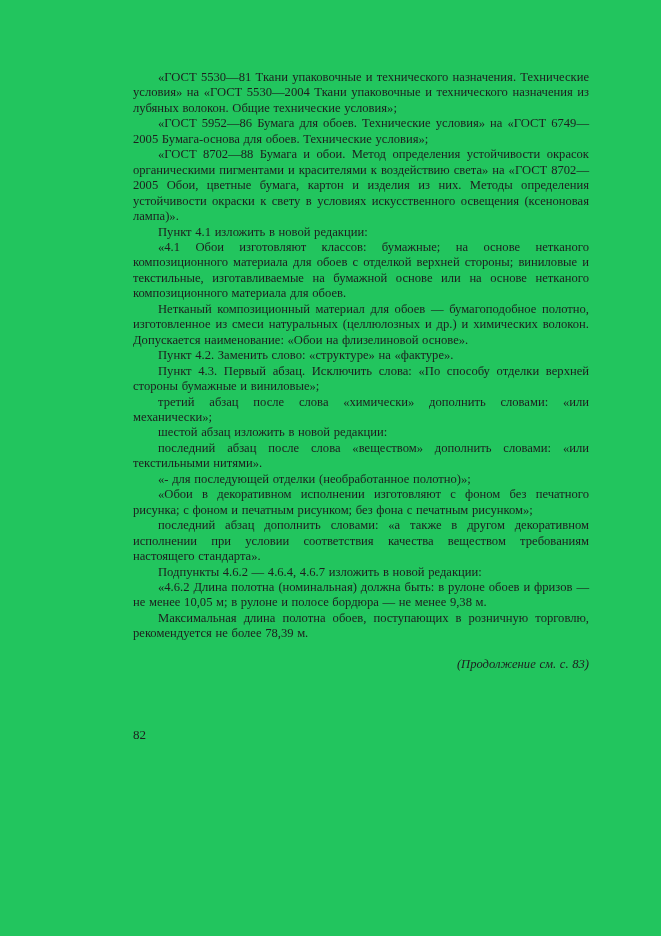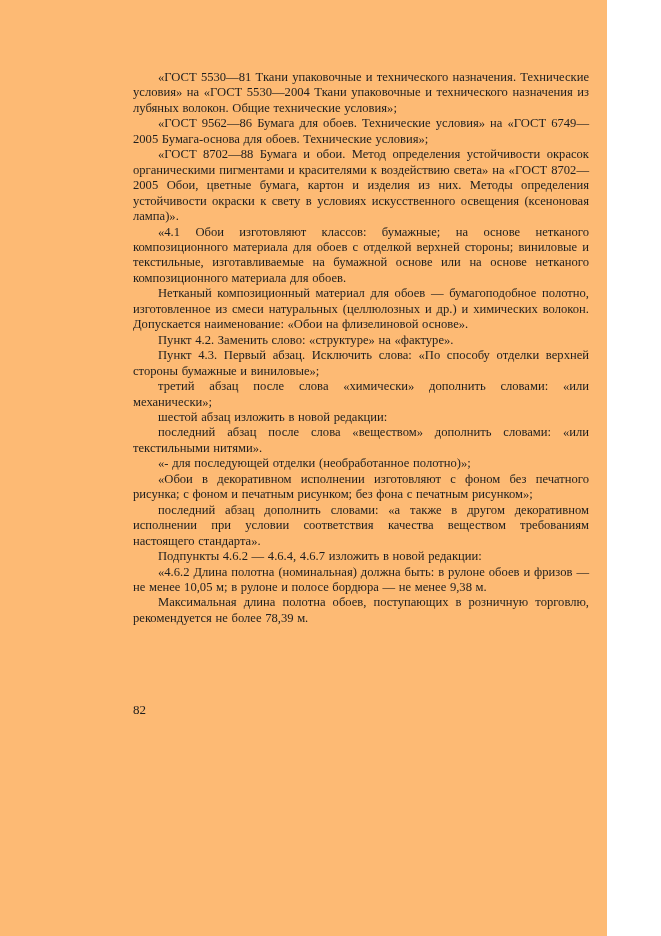--- a/index.html
+++ b/index.html
@@ -2,23 +2,23 @@
 <html><head>
 <meta charset="utf-8">
 <style>
   html, body {
     margin: 0;
     padding: 0;
     background: #ffffff;
   }
   .page {
     position: relative;
-    width: 607px;
+    width: 661px;
     height: 936px;
-    background: #fdba74;
+    background: #22c55e;
     overflow: hidden;
   }
   .text-block {
     position: absolute;
     left: 133px;
     top: 70px;
     width: 456px;
     font-family: "Liberation Serif", "DejaVu Serif", serif;
     font-size: 12.6px;
     line-height: 15.45px;
@@ -32,42 +32,44 @@
   }
   .continuation {
     margin: 15px 0 0 0;
     text-align: right;
     font-style: italic;
     text-indent: 0;
   }
   .page-number {
     position: absolute;
     left: 133px;
-    top: 702px;
+    top: 727px;
     font-family: "Liberation Serif", "DejaVu Serif", serif;
     font-size: 13px;
     color: #1e1e1e;
   }
 </style>
 </head>
 <body>
 
 <div class="page">
   <div class="text-block">
     <p class="para">«ГОСТ 5530—81 Ткани упаковочные и технического назначения. Технические условия» на «ГОСТ 5530—2004 Ткани упаковочные и технического назначения из лубяных волокон. Общие технические условия»;</p>
-    <p class="para">«ГОСТ 9562—86 Бумага для обоев. Технические условия» на «ГОСТ 6749—2005 Бумага-основа для обоев. Технические условия»;</p>
+    <p class="para">«ГОСТ 5952—86 Бумага для обоев. Технические условия» на «ГОСТ 6749—2005 Бумага-основа для обоев. Технические условия»;</p>
     <p class="para">«ГОСТ 8702—88 Бумага и обои. Метод определения устойчивости окрасок органическими пигментами и красителями к воздействию света» на «ГОСТ 8702—2005 Обои, цветные бумага, картон и изделия из них. Методы определения устойчивости окраски к свету в условиях искусственного освещения (ксеноновая лампа)».</p>
+    <p class="para">Пункт 4.1 изложить в новой редакции:</p>
     <p class="para">«4.1 Обои изготовляют классов: бумажные; на основе нетканого композиционного материала для обоев с отделкой верхней стороны; виниловые и текстильные, изготавливаемые на бумажной основе или на основе нетканого композиционного материала для обоев.</p>
     <p class="para">Нетканый композиционный материал для обоев — бумагоподобное полотно, изготовленное из смеси натуральных (целлюлозных и др.) и химических волокон. Допускается наименование: «Обои на флизелиновой основе».</p>
     <p class="para">Пункт 4.2. Заменить слово: «структуре» на «фактуре».</p>
     <p class="para">Пункт 4.3. Первый абзац. Исключить слова: «По способу отделки верхней стороны бумажные и виниловые»;</p>
     <p class="para">третий абзац после слова «химически» дополнить словами: «или механически»;</p>
     <p class="para">шестой абзац изложить в новой редакции:</p>
     <p class="para">последний абзац после слова «веществом» дополнить словами: «или текстильными нитями».</p>
     <p class="para">«- для последующей отделки (необработанное полотно)»;</p>
     <p class="para">«Обои в декоративном исполнении изготовляют с фоном без печатного рисунка; с фоном и печатным рисунком; без фона с печатным рисунком»;</p>
     <p class="para">последний абзац дополнить словами: «а также в другом декоративном исполнении при условии соответствия качества веществом требованиям настоящего стандарта».</p>
     <p class="para">Подпункты 4.6.2 — 4.6.4, 4.6.7 изложить в новой редакции:</p>
     <p class="para">«4.6.2 Длина полотна (номинальная) должна быть: в рулоне обоев и фризов — не менее 10,05 м; в рулоне и полосе бордюра — не менее 9,38 м.</p>
     <p class="para">Максимальная длина полотна обоев, поступающих в розничную торговлю, рекомендуется не более 78,39 м.</p>
+    <p class="para continuation">(Продолжение см. с. 83)</p>
   </div>
   <div class="page-number">82</div>
 </div>
 
 </body></html>

